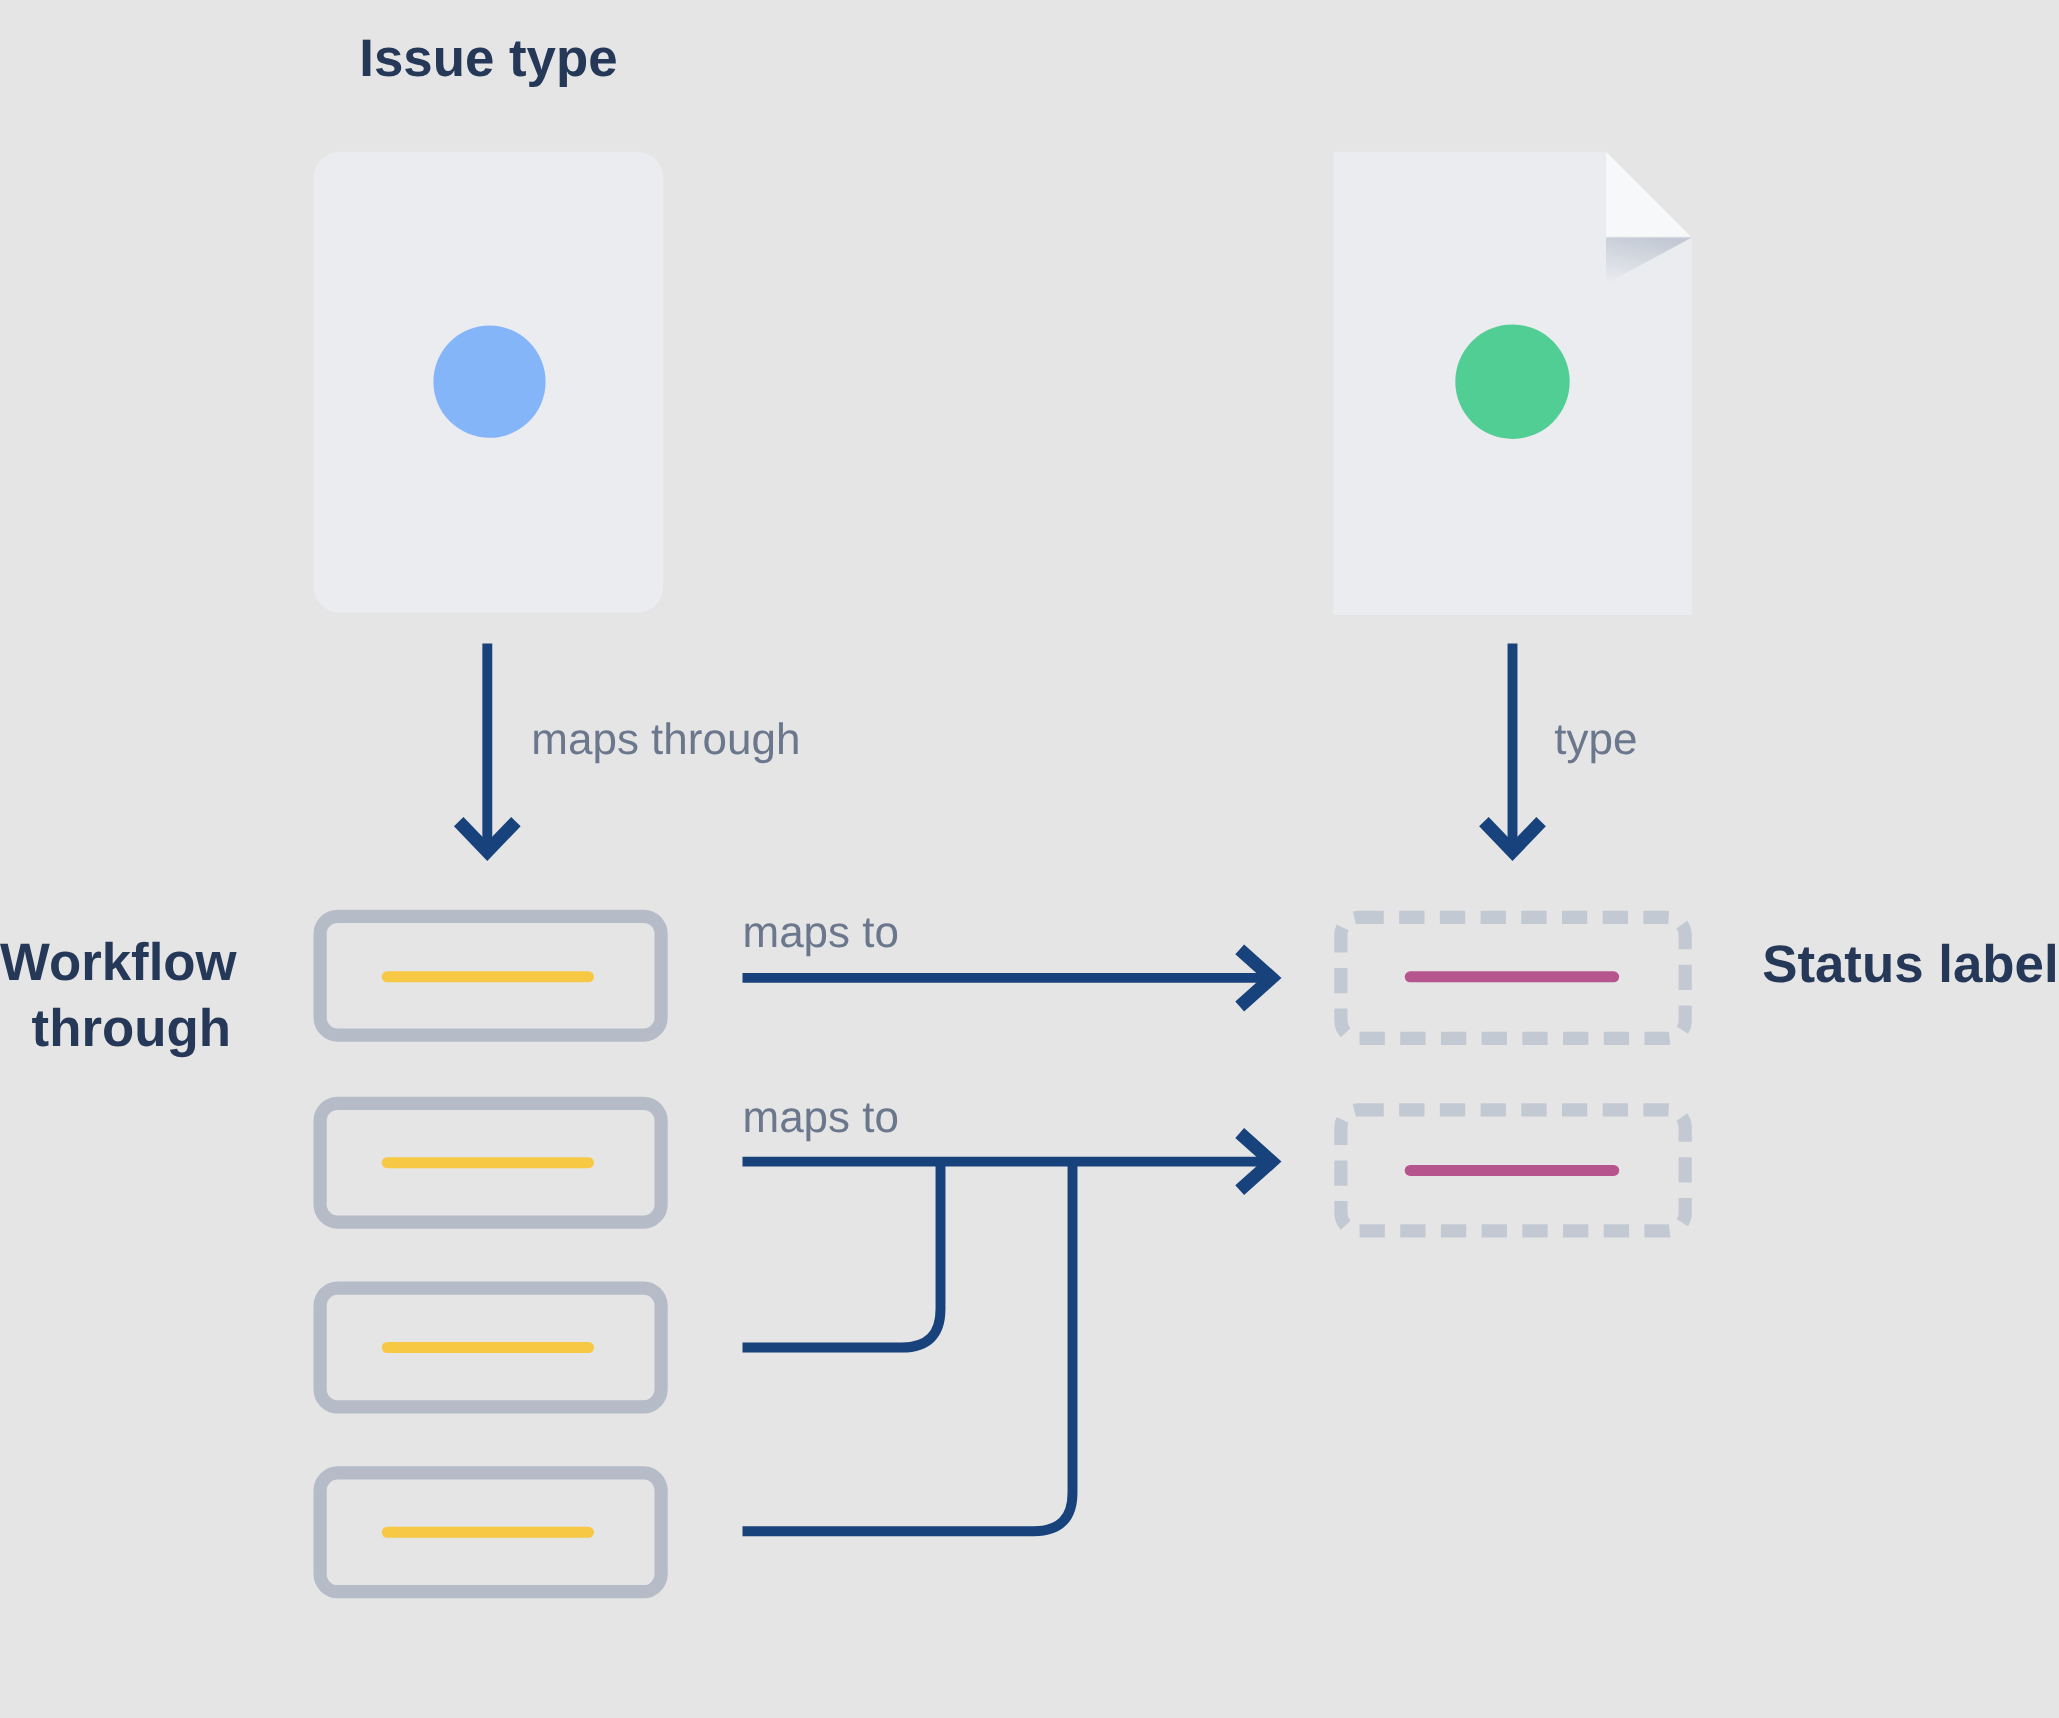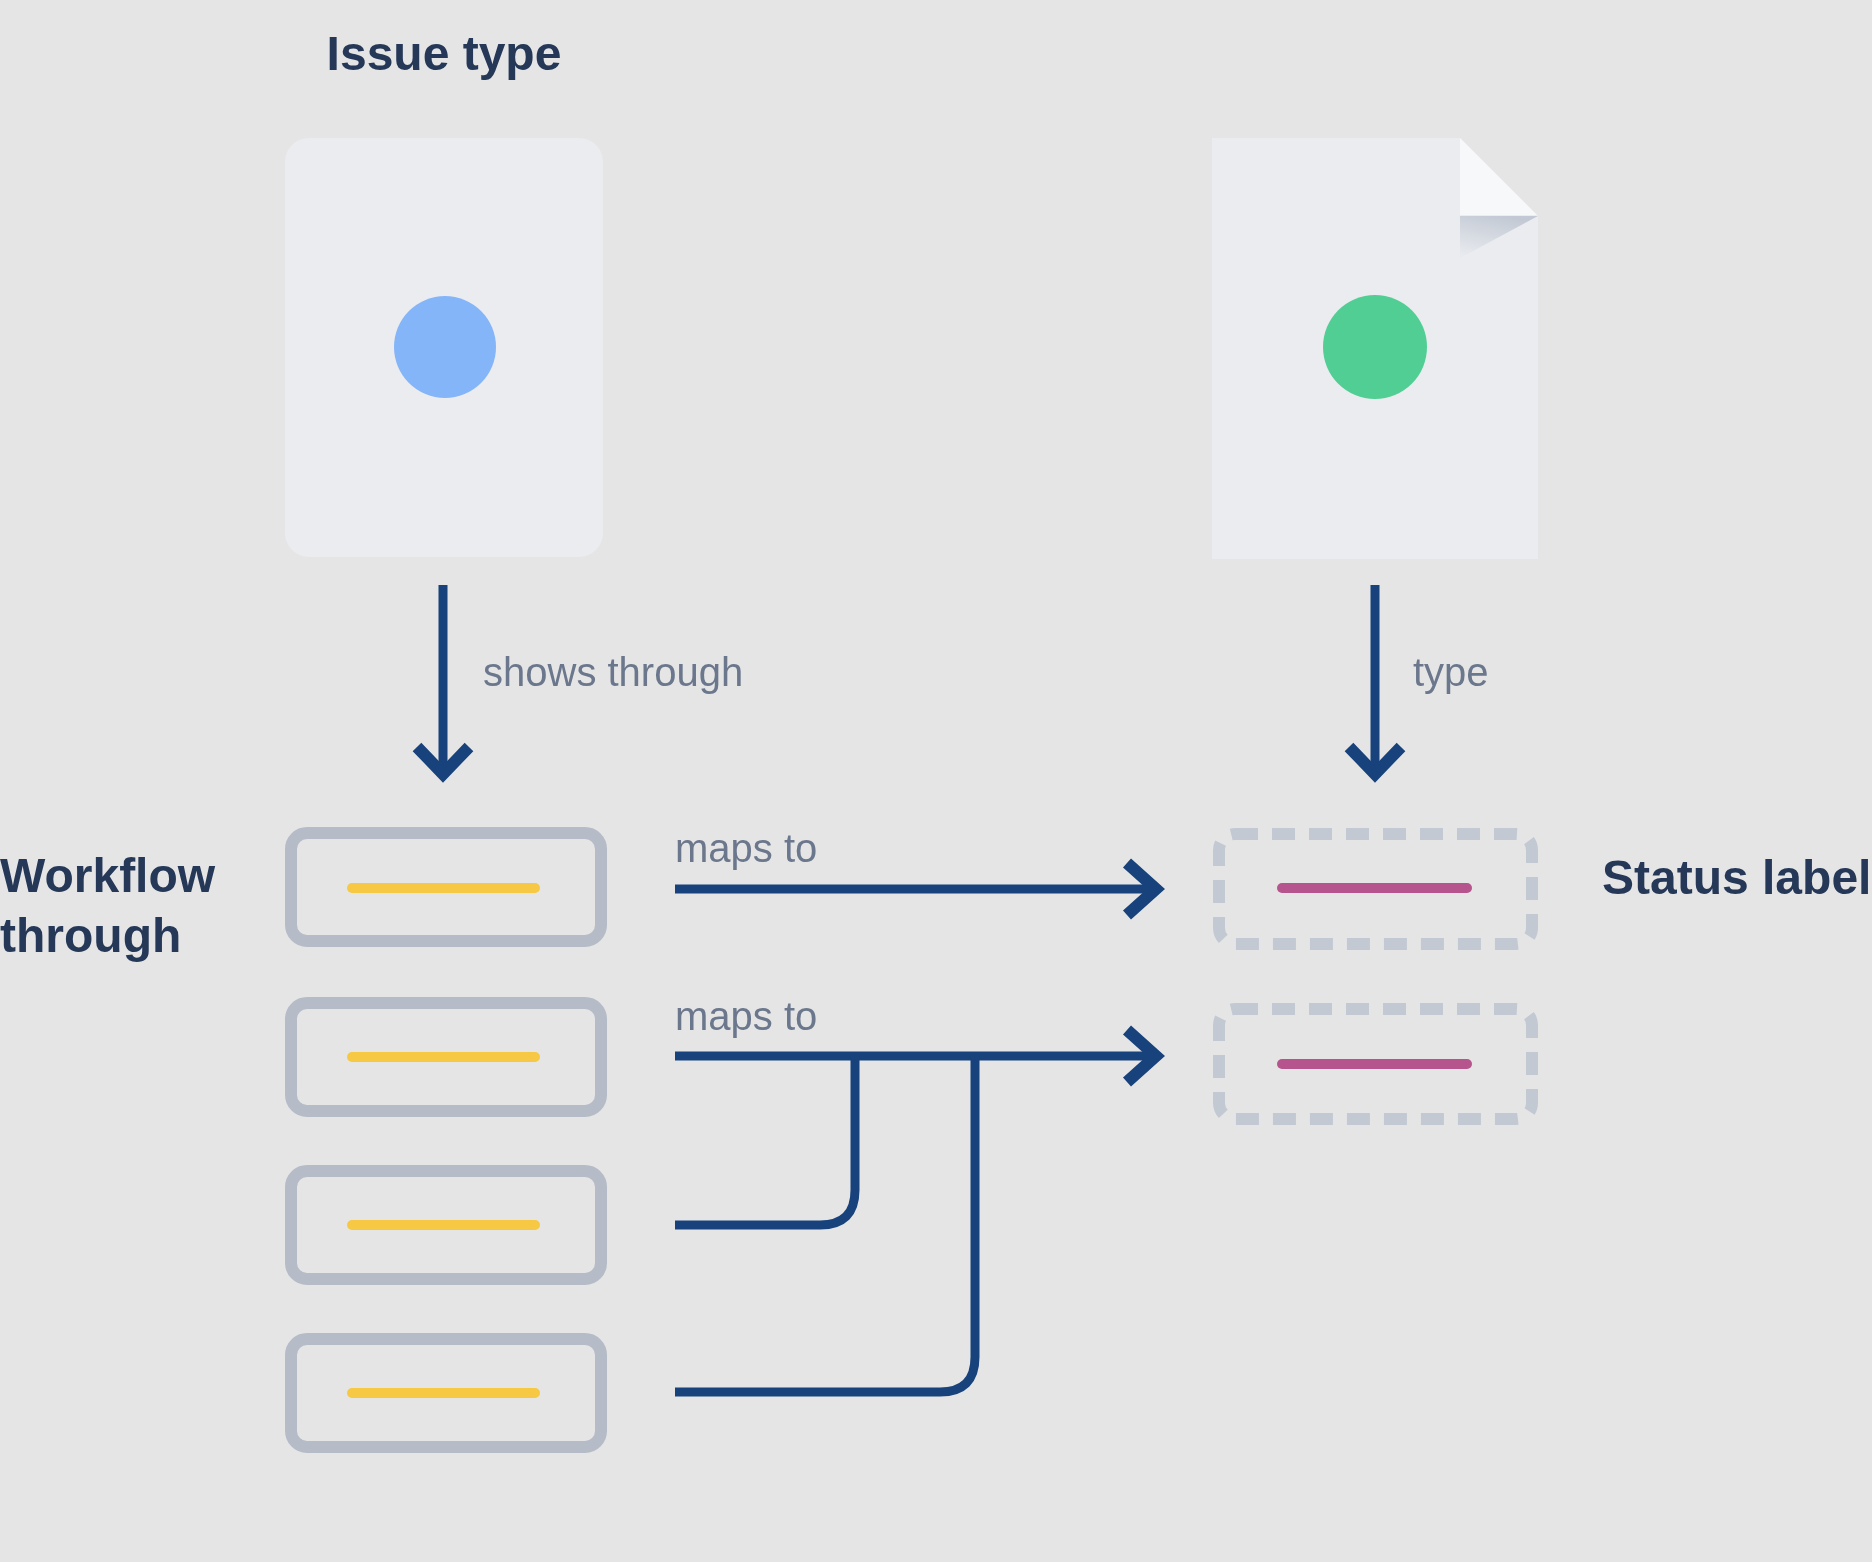--- a/index.html
+++ b/index.html
@@ -32,21 +32,21 @@
     letter-spacing: 0;
   }
   .title.centered { text-align: center; }
   .edge-label {
     font-size: 40px;
     font-weight: normal;
     color: #6B778C;
     line-height: 44px;
   }
   .wf-label {
-    text-align: left;
+    text-align: right;
     line-height: 60px;
   }
 </style>
 </head>
 <body>
 
 <div class="canvas">
 
   <svg class="layer" width="1872" height="1562" viewBox="0 0 1872 1562">
     <defs>
@@ -109,21 +109,21 @@
 
     <g stroke="#B6548E" stroke-width="10" stroke-linecap="round">
       <line x1="1282" y1="888" x2="1467" y2="888"></line>
       <line x1="1282" y1="1064" x2="1467" y2="1064"></line>
     </g>
   </svg>
 
   <div class="txt title centered" style="left:285px; top:28px; width:318px;">Issue type</div>
 
 
-  <div class="txt edge-label" style="left:483px; top:650px;">shows through</div>
+  <div class="txt edge-label" style="left:483px; top:650px;">maps through</div>
 
   <div class="txt edge-label" style="left:1413px; top:650px;">type</div>
 
   <div class="txt title wf-label" style="left:0px; top:846px; width:210px;">
     <div>Workflow</div>
     <div>through</div>
   </div>
 
   <div class="txt edge-label" style="left:675px; top:826px;">maps to</div>
 

